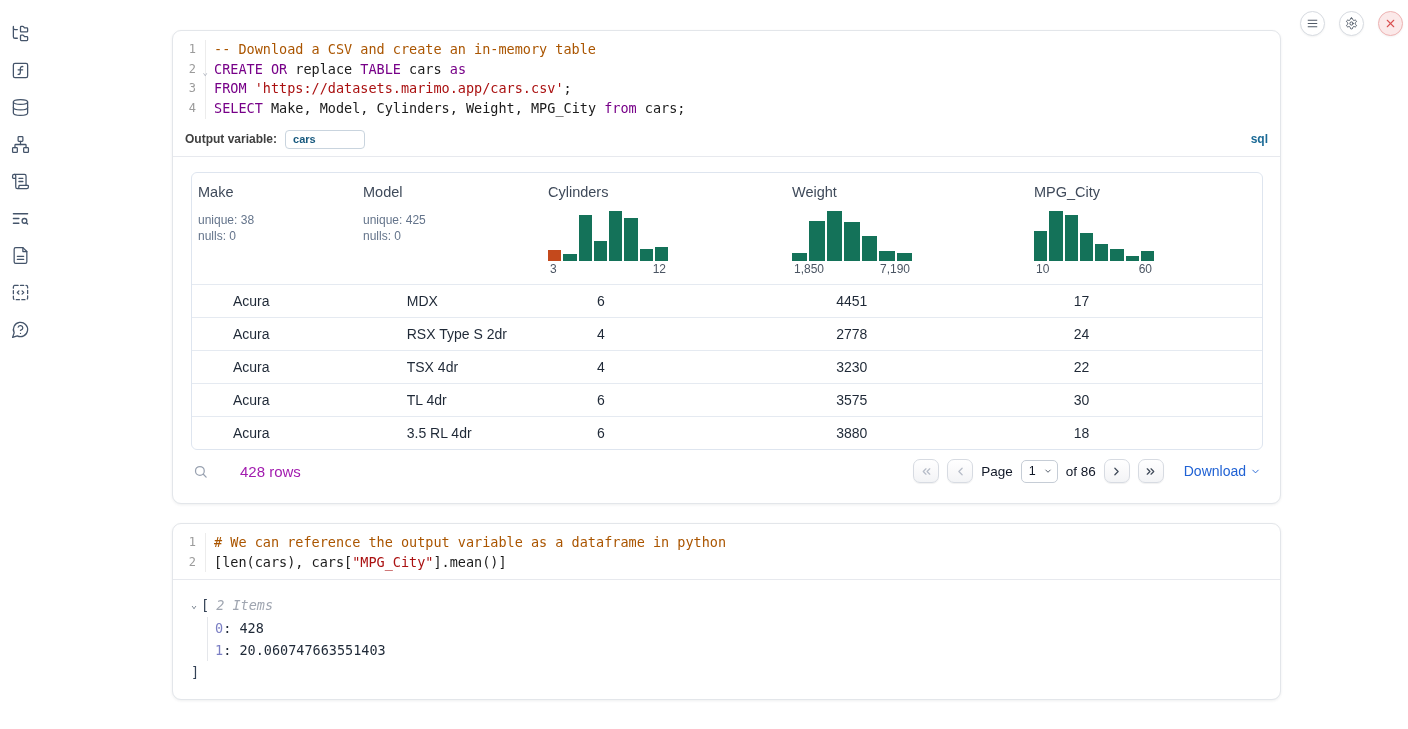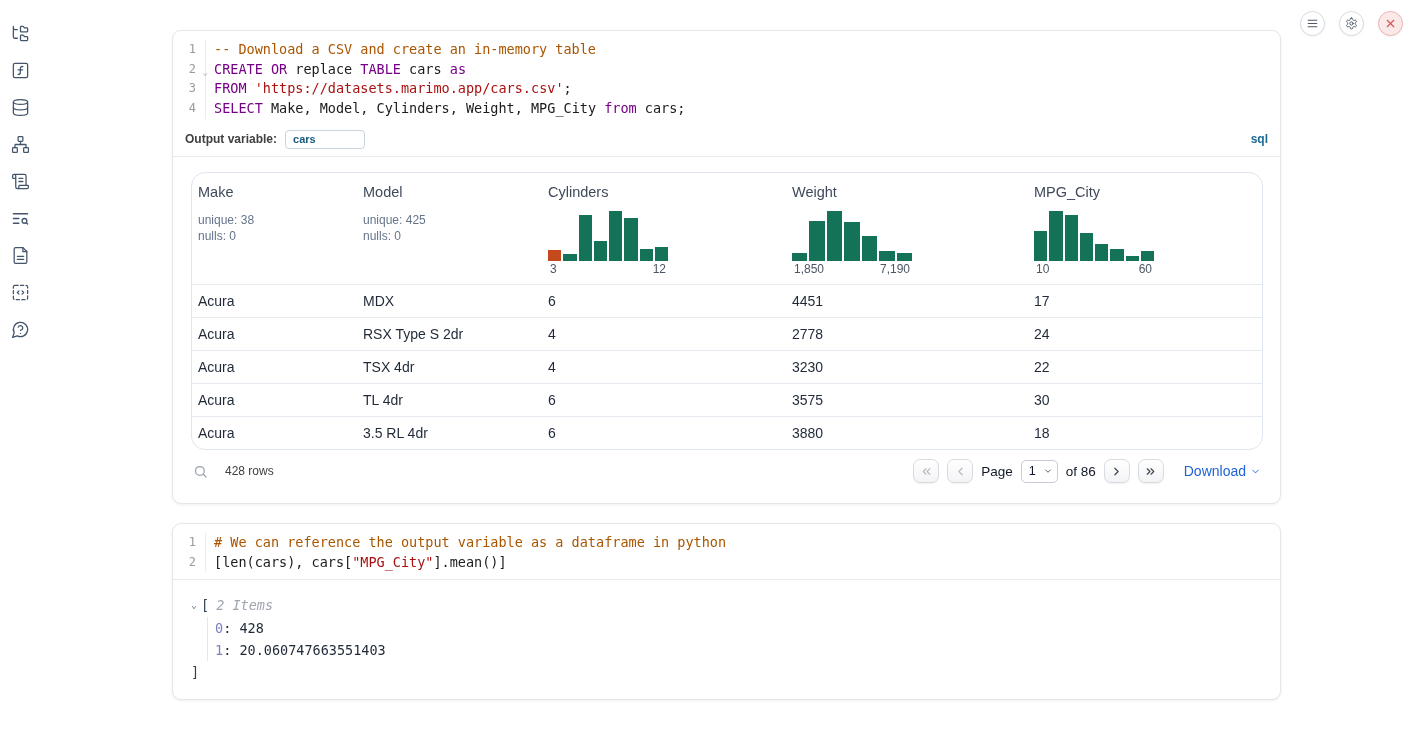--- a/index.html
+++ b/index.html
@@ -49,43 +49,43 @@
   .sql-meta { display:flex; align-items:center; gap:8px; padding:4px 12px 7px;
               border-bottom:1px solid #e7e9ee; }
   .outvar-label { font-size:12px; font-weight:bold; color:#404040; }
   .outvar-input { width:80px; height:19px; border:1px solid #c9d4de; border-radius:4px;
                   padding:1px 7px; font-size:11px; font-weight:bold; color:#17597e;
                   font-family:"Liberation Sans", sans-serif; outline:none; }
   .lang-badge { margin-left:auto; font-size:12px; font-weight:bold; color:#1b6a96; }
 
   
   .output-section { padding:15px 17px 15px 18px; }
-  .tbl { border:1px solid #dee5ef; border-radius:14px; overflow:hidden; }
+  .tbl { border:1px solid #dee5ef; border-radius:6px; overflow:hidden; }
   .tbl-header { display:flex; }
   .tcol { padding:11px 6px 8px; }
   .tcol:nth-child(1), .tcell:nth-child(1) { width:165px; }
   .tcol:nth-child(2), .tcell:nth-child(2) { width:185px; }
   .tcol:nth-child(3), .tcell:nth-child(3) { width:244px; }
   .tcol:nth-child(4), .tcell:nth-child(4) { width:242px; }
   .tcol:nth-child(5), .tcell:nth-child(5) { width:232px; }
   .tcol-name { font-size:14.5px; color:#3f4a5a; }
   .tcol-stats { margin-top:12px; font-size:12px; color:#64748b; line-height:16.5px; }
   .hist { margin-top:9px; width:120px; }
   .hist-bars { display:flex; align-items:flex-end; gap:2px; height:52px; }
   .hist-bar { flex:1; background:#147259; }
   .hist-bar.orange { background:#c4491c; }
   .hist-labels { display:flex; justify-content:space-between; font-size:12px;
                  color:#4b5563; margin-top:1px; padding:0 2px; }
   .trow { display:flex; border-top:1px solid #e5eaf1; height:33px; align-items:center;
           font-size:14px; color:#1f2937; }
-  .tcell { padding:0 6px; overflow:hidden; white-space:nowrap; }
+  .tcell { padding:0 6px; overflow:hidden; white-space:nowrap;margin-left:35px; }
 
   
   .tbl-footer { display:flex; align-items:center; margin-top:5px; height:33px; padding:0 2px; }
-  .rowcount { display:flex; align-items:center; gap:17px; color:#404040; font-size:12px; }
+  .rowcount { display:flex; align-items:center; gap:32px; color:#a21caf; font-size:15px; }
   .rowcount svg { width:15px; height:15px; stroke:#98a1b0; fill:none;
                   stroke-width:2; stroke-linecap:round; }
   .pager { margin-left:auto; display:flex; align-items:center; gap:8px; }
   .pg-btn { width:26px; height:24px; border:1px solid #d7dbe2; border-radius:7px;
             background:linear-gradient(#ffffff,#f3f4f6); display:flex; align-items:center;
             justify-content:center; box-shadow:0 1px 1px rgba(0,0,0,.06); cursor:pointer; }
   .pg-btn svg { width:13px; height:13px; fill:none; stroke-width:2.3;
                 stroke-linecap:round; stroke-linejoin:round; }
   .pg-btn.disabled svg { stroke:#b6bcc8; }
   .pg-btn.enabled svg { stroke:#414b5a; }

